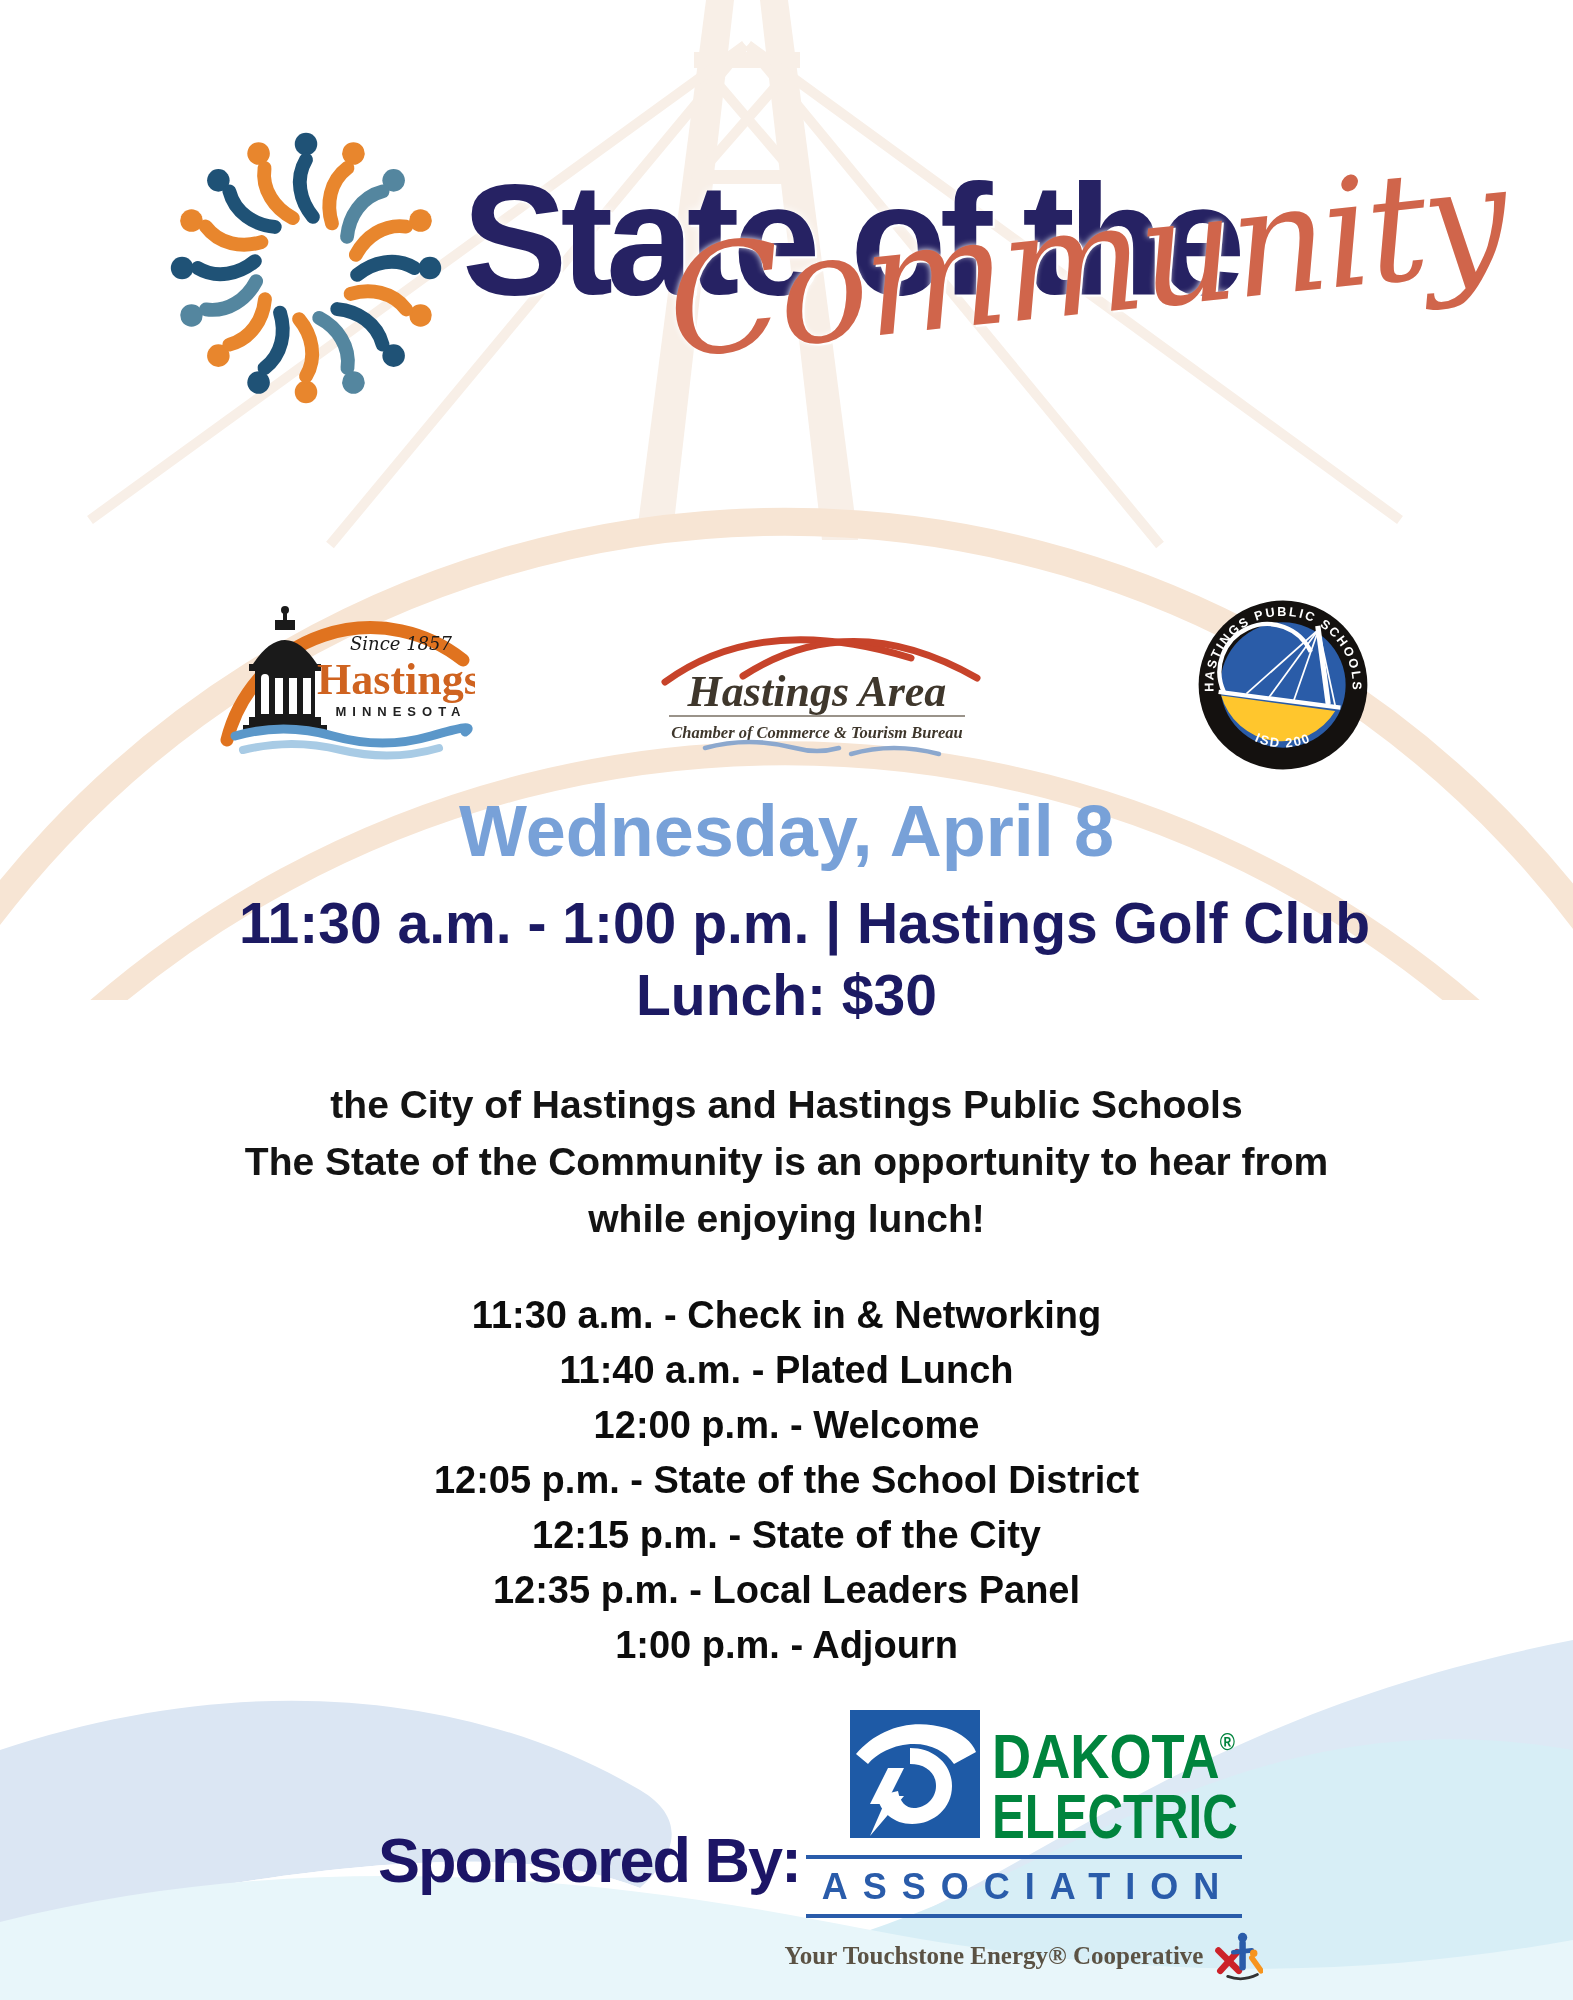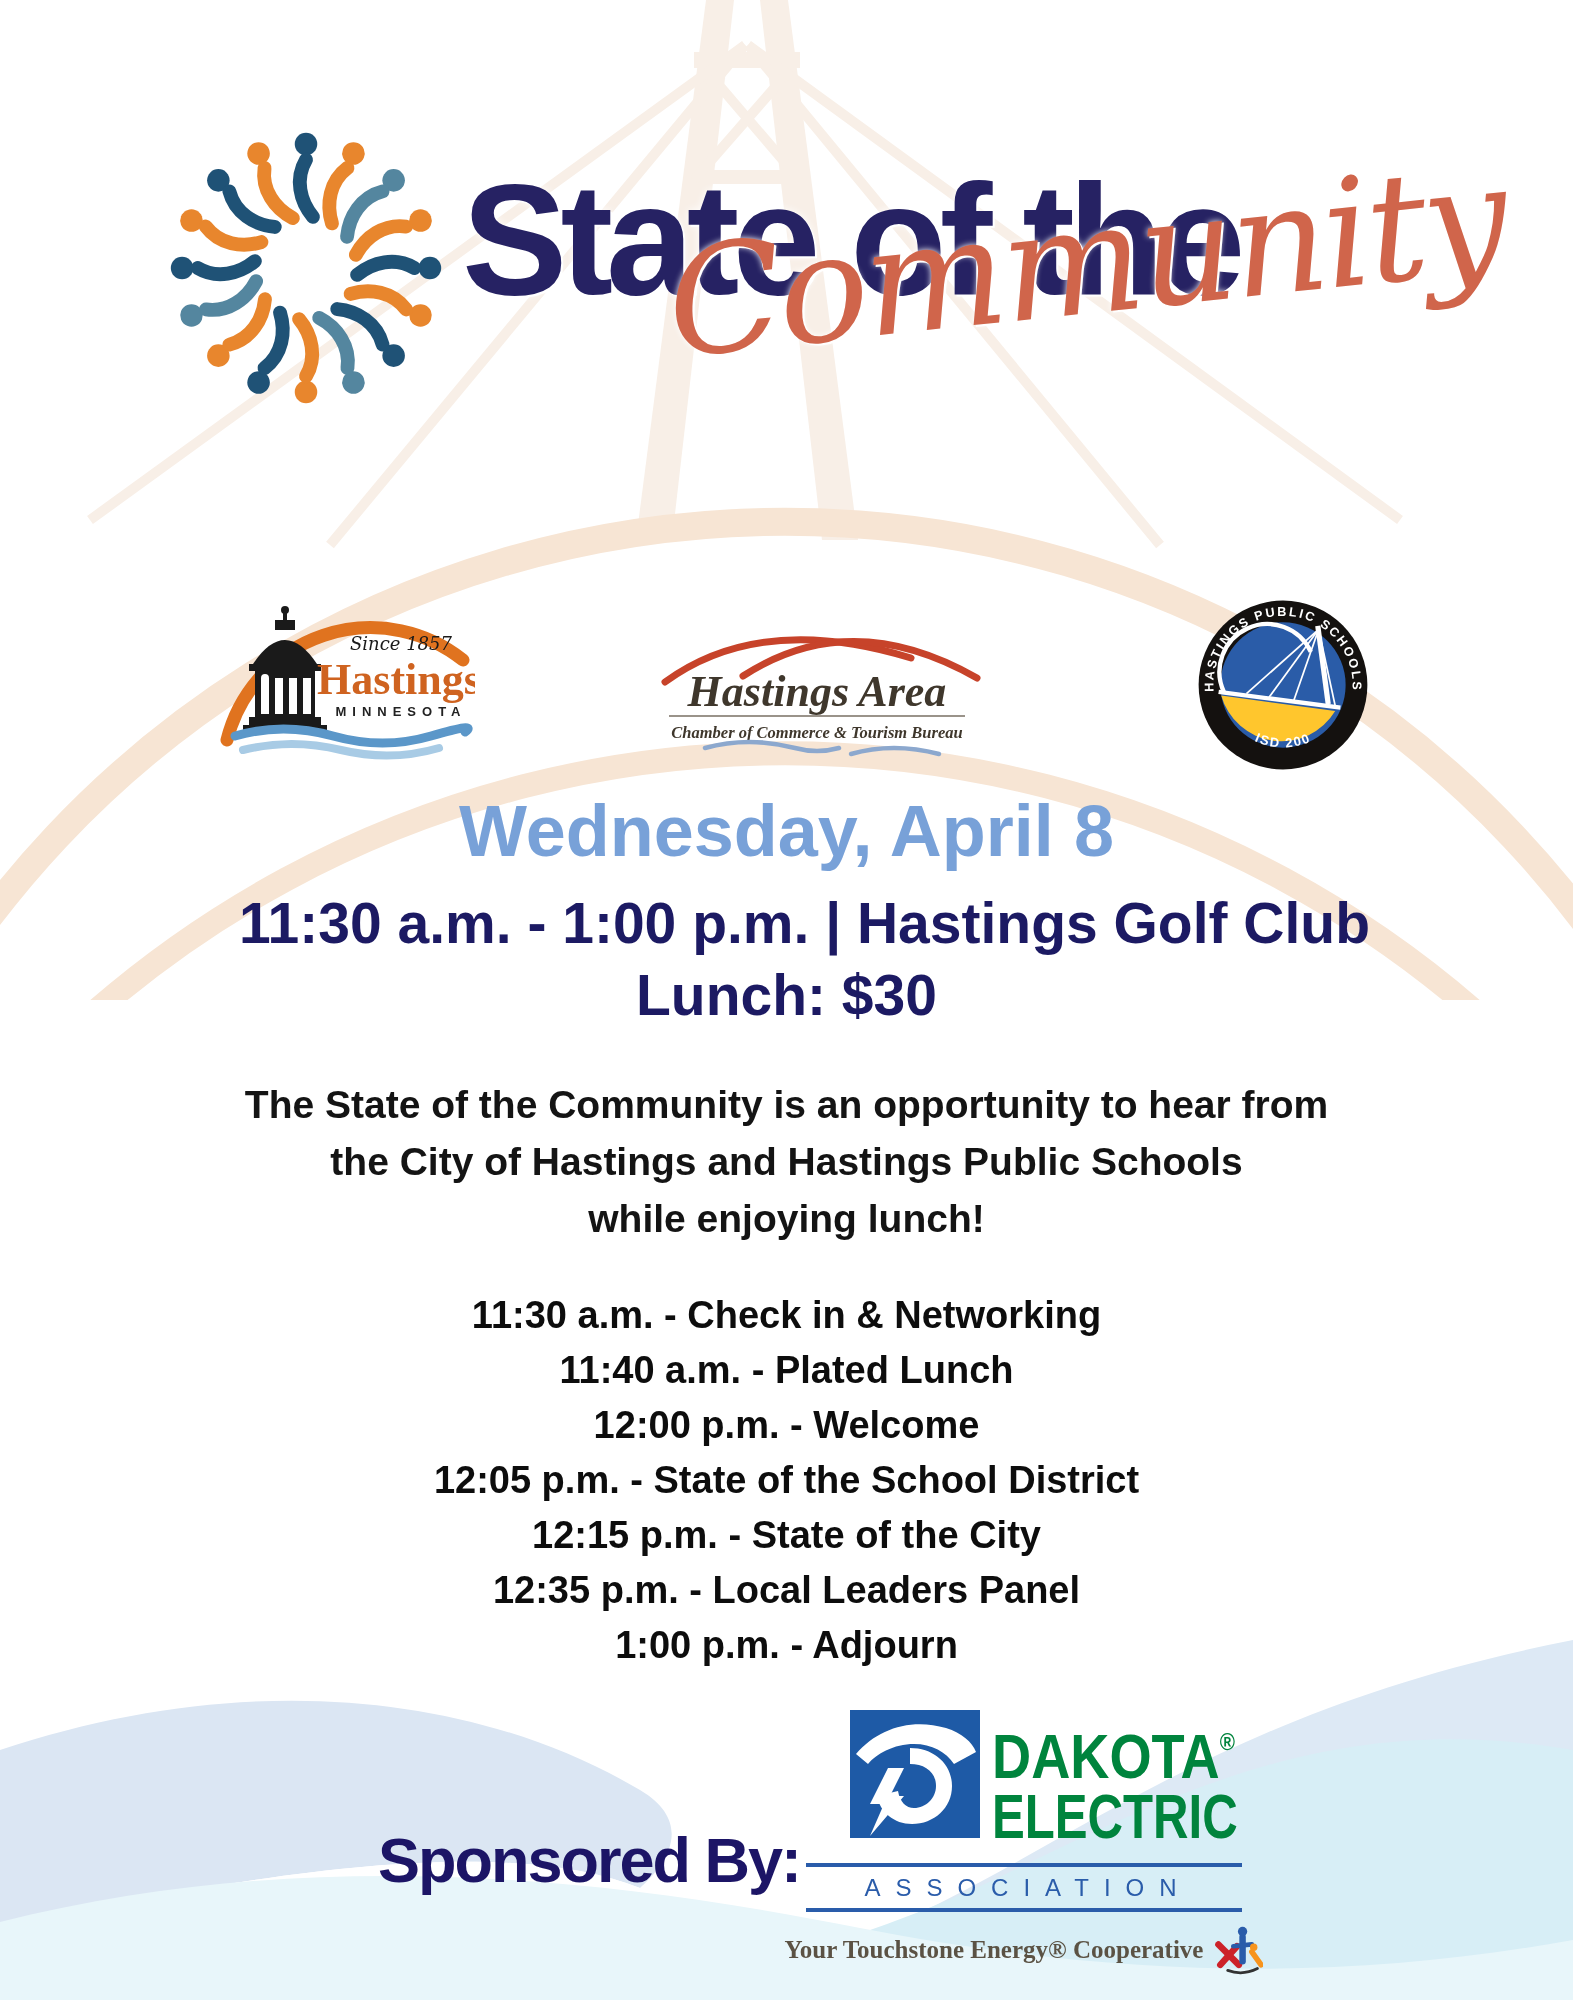--- a/index.html
+++ b/index.html
@@ -77,23 +77,23 @@
   .dakota-emblem { width:130px; height:128px; flex:0 0 auto; }
   .dakota-names { margin-left:12px; padding-top:2px; }
   .dakota-line1, .dakota-line2 {
     font-size:63px; font-weight:bold; color:#00843d; line-height:60px;
     white-space:nowrap; display:block; transform-origin:left top;
   }
   .dakota-line1 { transform:scaleX(0.86); }
   .dakota-line2 { transform:scaleX(0.78); }
   .dakota-reg { font-size:24px; vertical-align:28px; letter-spacing:0; }
   .dakota-assoc {
-    margin-top:17px; border-top:4px solid #2a5caa; border-bottom:4px solid #2a5caa;
+    margin-top:9px; border-top:4px solid #2a5caa; border-bottom:4px solid #2a5caa;
     padding:7px 0 6px 8px; text-align:center;
-    font-size:24px; font-weight:normal; letter-spacing:15px; color:#2a5caa;
+    font-size:36px; font-weight:bold; letter-spacing:15px; color:#2a5caa;
     white-space:nowrap;
   }
   .dakota-tagline-row { display:flex; align-items:center; justify-content:center; margin-top:12px; }
   .dakota-tagline {
     font-family:"Liberation Serif", serif; font-weight:bold;
     font-size:25px; color:#5b5244; white-space:nowrap;
   }
   .kite-icon { width:52px; height:52px; margin-left:8px; flex:0 0 auto; }
 </style>
 </head>
@@ -226,22 +226,22 @@
     <text font-family="Liberation Sans, sans-serif" font-weight="bold" font-size="15" letter-spacing="2" fill="#ffffff">
       <textPath href="#ring-bottom" startOffset="50%" text-anchor="middle">ISD 200</textPath>
     </text>
   </svg>
 
   <div class="event-date">Wednesday, April 8</div>
   <div class="event-time">11:30 a.m. - 1:00 p.m. | Hastings Golf Club</div>
   <div class="event-price">Lunch: $30</div>
 
   <div class="about">
+    <div>the City of Hastings and Hastings Public Schools</div>
     <div>The State of the Community is an opportunity to hear from</div>
-    <div>the City of Hastings and Hastings Public Schools</div>
     <div>while enjoying lunch!</div>
   </div>
 
   <ul class="schedule">
     <li>11:30 a.m. - Check in &amp; Networking</li>
     <li>11:40 a.m. - Plated Lunch</li>
     <li>12:00 p.m. - Welcome</li>
     <li>12:05 p.m. - State of the School District</li>
     <li>12:15 p.m. - State of the City</li>
     <li>12:35 p.m. - Local Leaders Panel</li>

